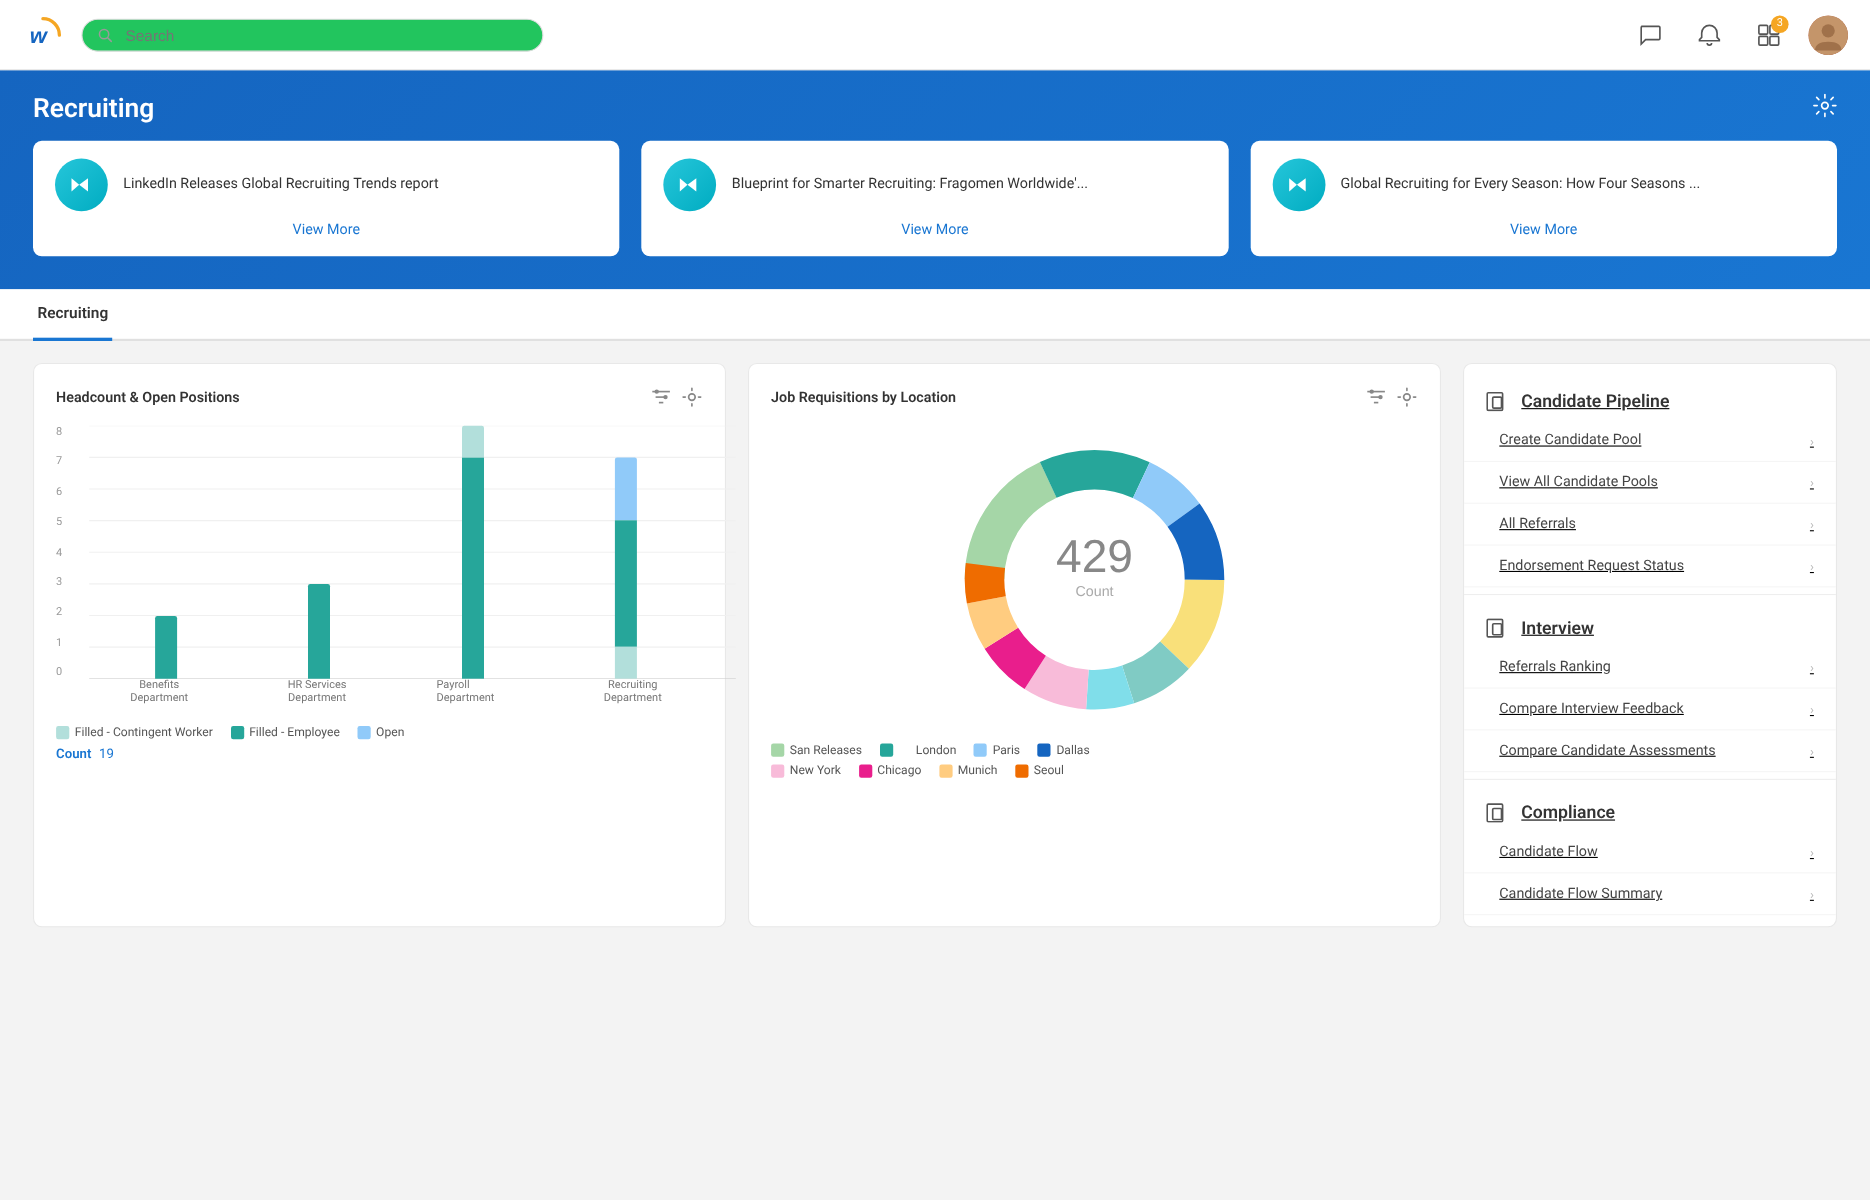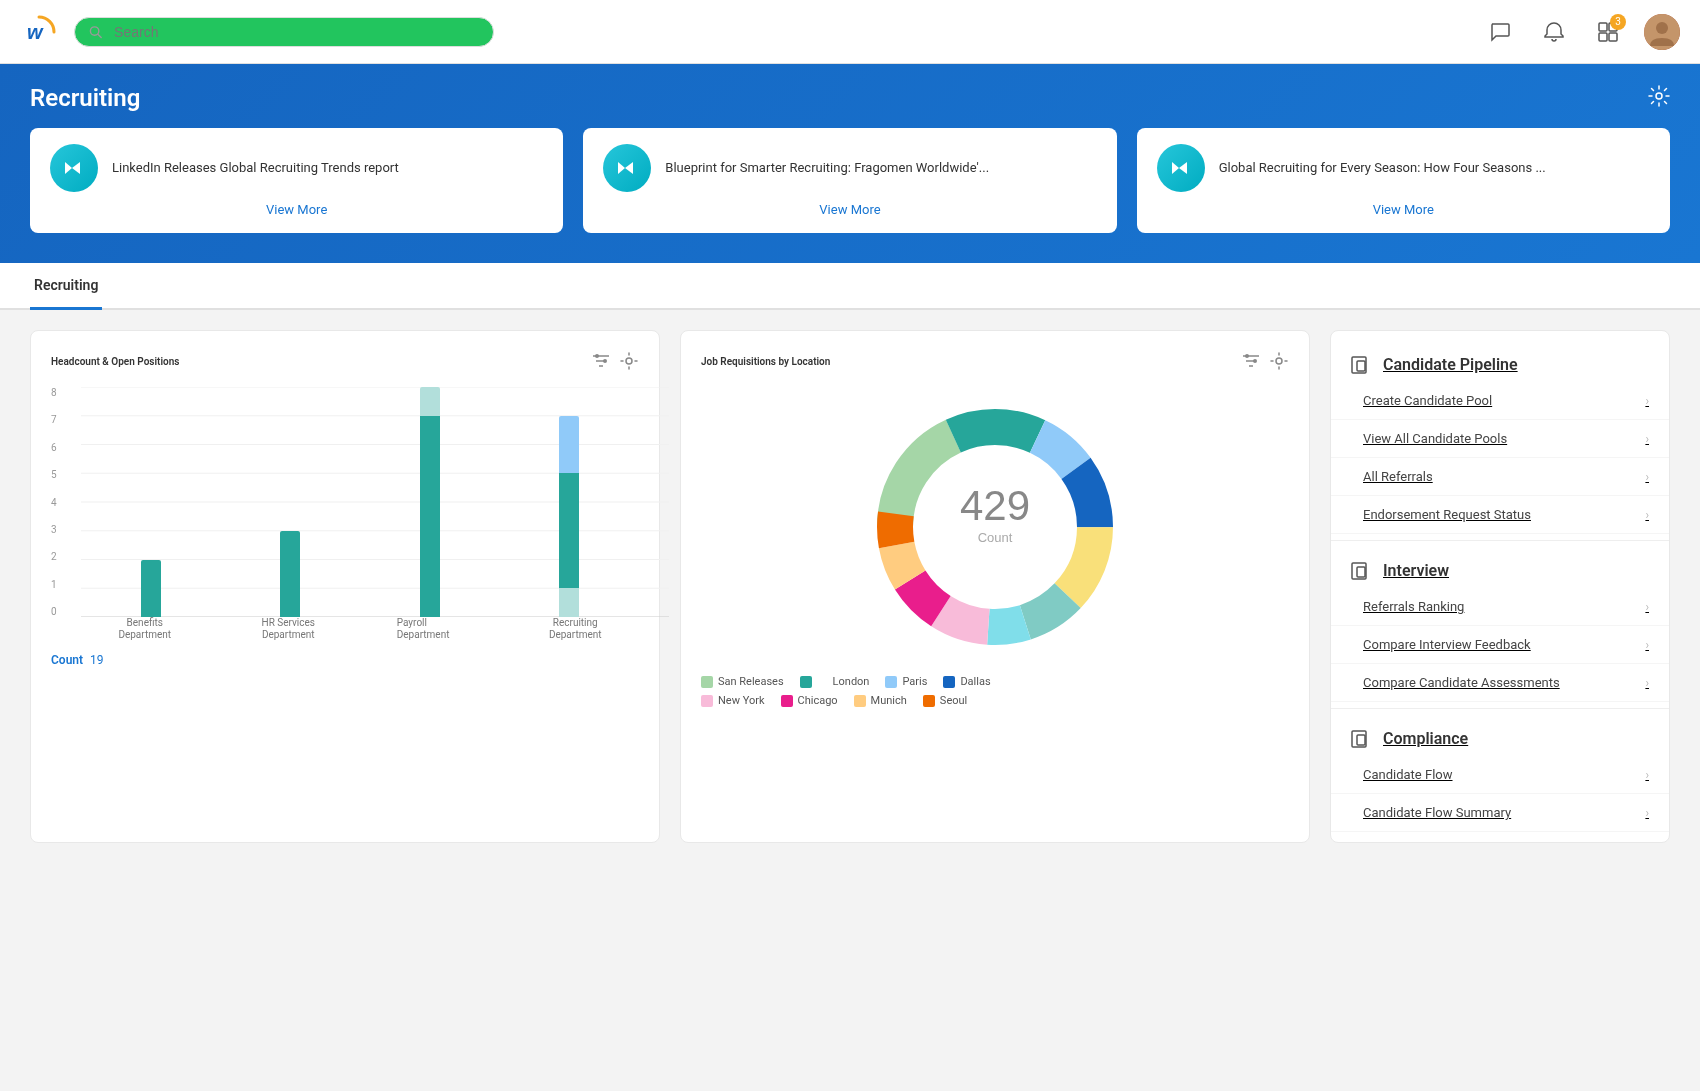--- a/index.html
+++ b/index.html
@@ -111,21 +111,21 @@
     .chart-card {
       background: #fff;
       border-radius: 8px;
       border: 1px solid #e8e8e8;
       padding: 20px;
       flex: 1;
     }
     .chart-header {
       display: flex; justify-content: space-between; align-items: center; margin-bottom: 16px;
     }
-    .chart-title { font-size: 10px; font-weight: 600; color: #333; }
+    .chart-title { font-size: 13px; font-weight: 600; color: #333; }
     .chart-actions { display: flex; gap: 8px; color: #777; cursor: pointer; }
     .legend {
       display: flex; gap: 16px; margin-top: 12px; font-size: 11px; color: #555;
       flex-wrap: wrap;
     }
     .legend-item { display: flex; align-items: center; gap: 5px; }
     .legend-dot { width: 12px; height: 12px; border-radius: 2px; flex-shrink: 0; }
     .chart-count { font-size: 12px; color: #555; margin-top: 6px; }
     .chart-count span { color: #1976d2; font-weight: 600; }
 
@@ -336,20 +336,34 @@
       </div>
 
       <div style="position:absolute;left:30px;right:0;bottom:0;height:30px;display:flex;justify-content:space-around;gap:16px;">
         <span style="font-size:10px;color:#777;text-align:center;line-height:1.2;width:70px;">Benefits<br>Department</span>
         <span style="font-size:10px;color:#777;text-align:center;line-height:1.2;width:70px;">HR Services<br>Department</span>
         <span style="font-size:10px;color:#777;text-align:left;line-height:1.2;width:70px;">Payroll<br>Department</span>
         <span style="font-size:10px;color:#777;text-align:center;line-height:1.2;width:70px;">Recruiting<br>Department</span>
       </div>
     </div>
 
+    <div class="legend">
+      <div class="legend-item">
+        <div class="legend-dot" style="background:#b2dfdb;"></div>
+        <span>Filled - Contingent Worker</span>
+      </div>
+      <div class="legend-item">
+        <div class="legend-dot" style="background:#26a69a;"></div>
+        <span>Filled - Employee</span>
+      </div>
+      <div class="legend-item">
+        <div class="legend-dot" style="background:#90caf9;"></div>
+        <span>Open</span>
+      </div>
+    </div>
     <div class="chart-count">
       <span>Count</span>
       <span style="color:#1976d2;font-weight:400;margin-left:4px;">19</span>
     </div>
   </div>
 
   <div class="chart-card">
     <div class="chart-header">
       <div class="chart-title">Job Requisitions by Location</div>
       <div class="chart-actions">

